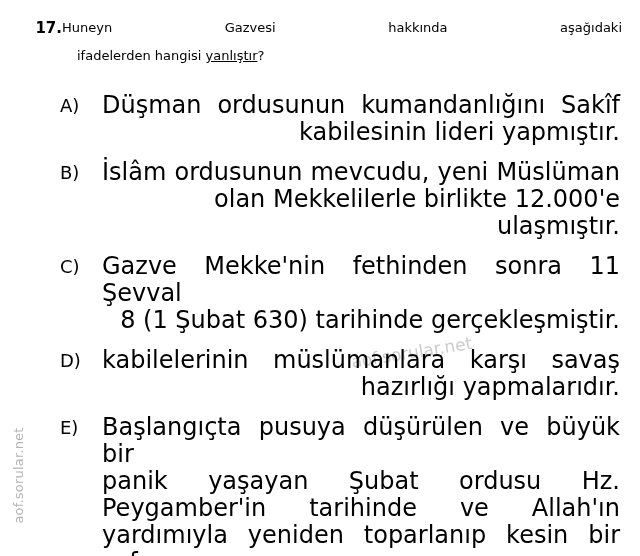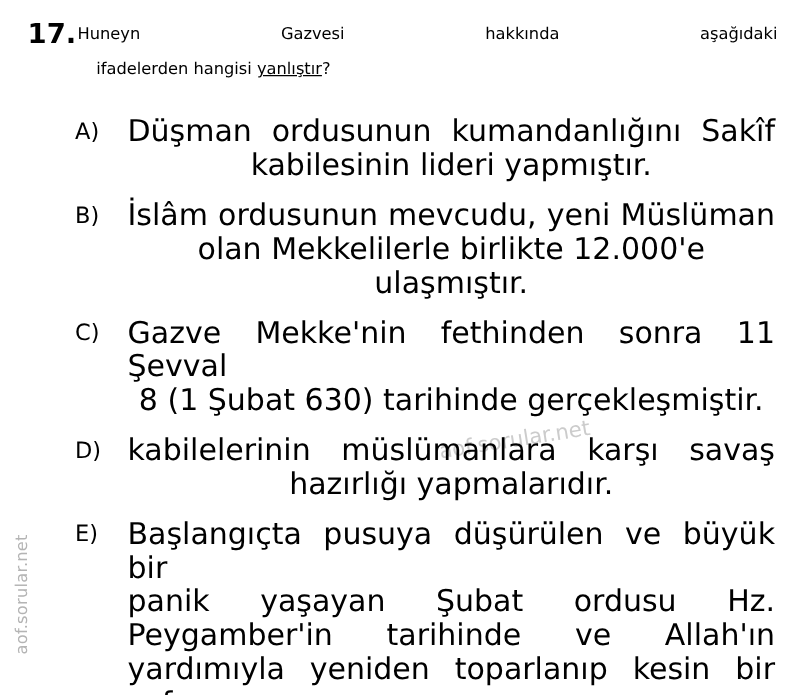--- a/index.html
+++ b/index.html
@@ -66,24 +66,24 @@
     width: 600px;
   }
 
   .q-row {
     display: flex;
     align-items: flex-start;
   }
   .q-number {
     width: 40px;
     flex: 0 0 40px;
-    font-size: 22px;
+    font-size: 15px;
     font-weight: bold;
     line-height: 28px;
-    text-align: left;
+    text-align: right;
     padding-right: 0;
     box-sizing: border-box;
   }
   .q-text {
     flex: 1 1 auto;
     font-size: 13px;
     line-height: 28px;
     text-align: justify;
   }
   .q-text .line1 {
@@ -123,21 +123,21 @@
     font-size: 24px;
     line-height: 27px;
   }
   .option-body .just {
     display: block;
     text-align: justify;
     text-align-last: justify;
   }
   .option-body .last {
     display: block;
-    text-align: center;
+    text-align: right;
   }
 </style>
 </head>
 <body>
 
 <div class="page">
 
   <div class="side-watermark">
     <span class="vtext">aof.sorular.net</span>
   </div>

